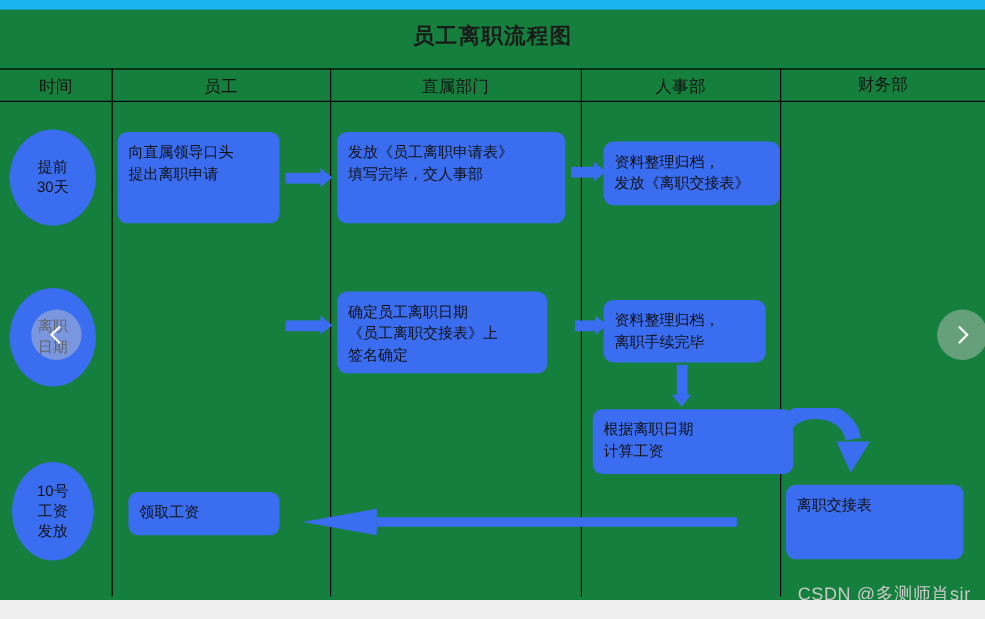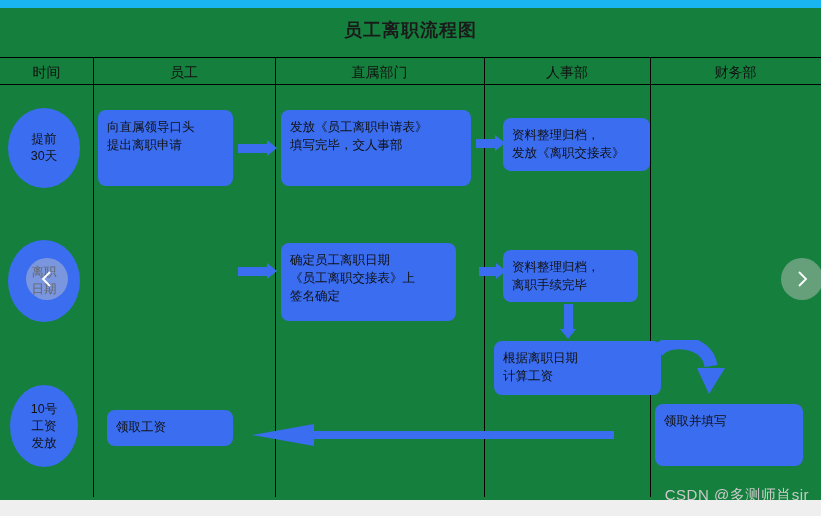--- a/index.html
+++ b/index.html
@@ -172,21 +172,21 @@
 
   <div class="vline" style="left:93px;  top:57px; height:440px;"></div>
   <div class="vline" style="left:275px; top:57px; height:440px;"></div>
   <div class="vline" style="left:484px; top:57px; height:440px;"></div>
   <div class="vline" style="left:650px; top:57px; height:440px;"></div>
 
   <div class="colhead" style="left:0px;   width:93px;">时间</div>
   <div class="colhead" style="left:93px;  width:182px;">员工</div>
   <div class="colhead" style="left:275px; width:209px;">直属部门</div>
   <div class="colhead" style="left:484px; width:166px;">人事部</div>
-  <div class="colhead" style="left:650px; width:171px;">财务部</div>
+  <div class="colhead" style="left:650px; width:171px;font-family:Liberation Mono, monospace;">财务部</div>
 
   <div class="fcircle" style="left:8px;  top:108px; width:72px; height:80px;">提前
 30天</div>
   <div class="fcircle" style="left:8px;  top:240px; width:72px; height:82px;">离职
 日期</div>
   <div class="fcircle" style="left:10px; top:385px; width:68px; height:82px;">10号
 工资
 发放</div>
 
   <div class="fbox" style="left:98px; top:110px; width:135px; height:76px;">向直属领导口头
@@ -198,40 +198,40 @@
 填写完毕，交人事部</div>
 
   <div class="arrow-right" style="left:476px; top:139px; width:20px;"></div>
 
   <div class="fbox" style="left:503px; top:118px; width:147px; height:53px;">资料整理归档，
 发放《离职交接表》</div>
 
 
   <div class="arrow-right" style="left:238px; top:267px; width:30px;"></div>
 
-  <div class="fbox" style="left:281px; top:243px; width:175px; height:78px;">确定员工离职日期
+  <div class="fbox" style="left:281px; top:243px; width:175px; height:68px;">确定员工离职日期
 《员工离职交接表》上
 签名确定</div>
 
   <div class="arrow-right" style="left:479px; top:267px; width:18px;"></div>
 
   <div class="fbox" style="left:503px; top:250px; width:135px; height:52px;">资料整理归档，
 离职手续完毕</div>
 
   <div class="arrow-down" style="left:564px; top:304px; height:26px;"></div>
 
   <div class="fbox" style="left:494px; top:341px; width:167px; height:54px;">根据离职日期
 计算工资</div>
 
   <svg class="curve-arrow" style="left:655px; top:340px;" width="80" height="62" viewBox="0 0 80 62">
     <path d="M2,12 C12,-3 52,-1 56,26" fill="none" stroke="#3a6df0" stroke-width="13" stroke-linecap="butt"></path>
     <polygon points="42,28 70,28 54,54" fill="#3a6df0"></polygon>
   </svg>
 
-  <div class="fbox" style="left:655px; top:404px; width:148px; height:62px;">领取并填写</div>
+  <div class="fbox" style="left:655px; top:404px; width:148px; height:62px;">离职交接表</div>
 
   <div class="fbox" style="left:107px; top:410px; width:126px; height:36px;">领取工资</div>
 
   <div class="arrow-long-left" style="left:314px; top:431px; width:300px;"></div>
 
   <div class="navbtn" style="left:26px; top:258px;">
     <svg width="20" height="20" viewBox="0 0 20 20">
       <path d="M13 3 L6 10 L13 17" fill="none" stroke="#ffffff" stroke-width="1.8"></path>
     </svg>
   </div>

